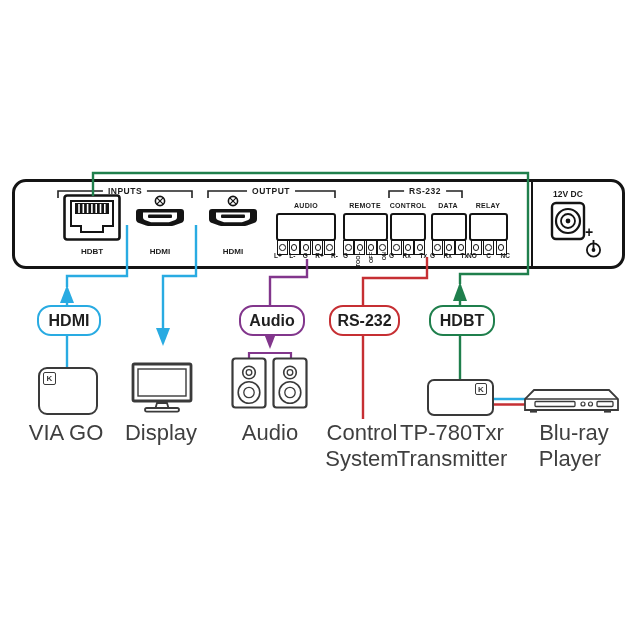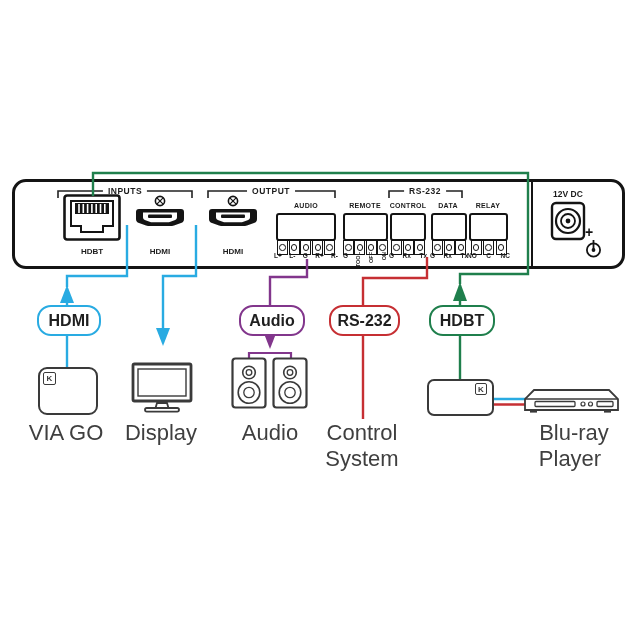--- a/index.html
+++ b/index.html
@@ -288,20 +288,22 @@
     <circle cx="18" cy="35.5" r="5.2" fill="#fff" stroke="#3a3a3a" stroke-width="1.3"></circle>
   </svg>
   <div class="abs device-label" style="left:270px;top:420px">Audio</div>
 
   <div class="abs device-label" style="left:362px;top:420px">Control</div>
   <div class="abs device-label" style="left:362px;top:446px">System</div>
 
   <div class="abs devbox" style="left:427px;top:379px;width:63px;height:33px;border-radius:7px">
     <div class="klogo" style="right:5px;top:2px;width:10px;height:10px">K</div>
   </div>
+  <div class="abs device-label" style="left:452px;top:420px">TP-780Txr</div>
+  <div class="abs device-label" style="left:452px;top:446px">Transmitter</div>
 
   <svg class="abs" style="left:523px;top:385px" width="97" height="29" viewBox="0 0 97 29">
     <path d="M2,25 L2,14 L11,5 L86,5 L95,14 L95,25 Z" fill="#fff" stroke="#3a3a3a" stroke-width="1.8"></path>
     <line x1="2" y1="14" x2="95" y2="14" stroke="#3a3a3a" stroke-width="1.6"></line>
     <rect x="12" y="16.5" width="40" height="5" rx="1" fill="#fff" stroke="#3a3a3a" stroke-width="1.3"></rect>
     <circle cx="60" cy="19" r="2" fill="#fff" stroke="#3a3a3a" stroke-width="1.2"></circle>
     <circle cx="67.5" cy="19" r="2" fill="#fff" stroke="#3a3a3a" stroke-width="1.2"></circle>
     <rect x="74" y="16.5" width="16" height="5" rx="1" fill="#fff" stroke="#3a3a3a" stroke-width="1.3"></rect>
     <rect x="7" y="25" width="7" height="2.6" fill="#3a3a3a"></rect>
     <rect x="81" y="25" width="7" height="2.6" fill="#3a3a3a"></rect>

